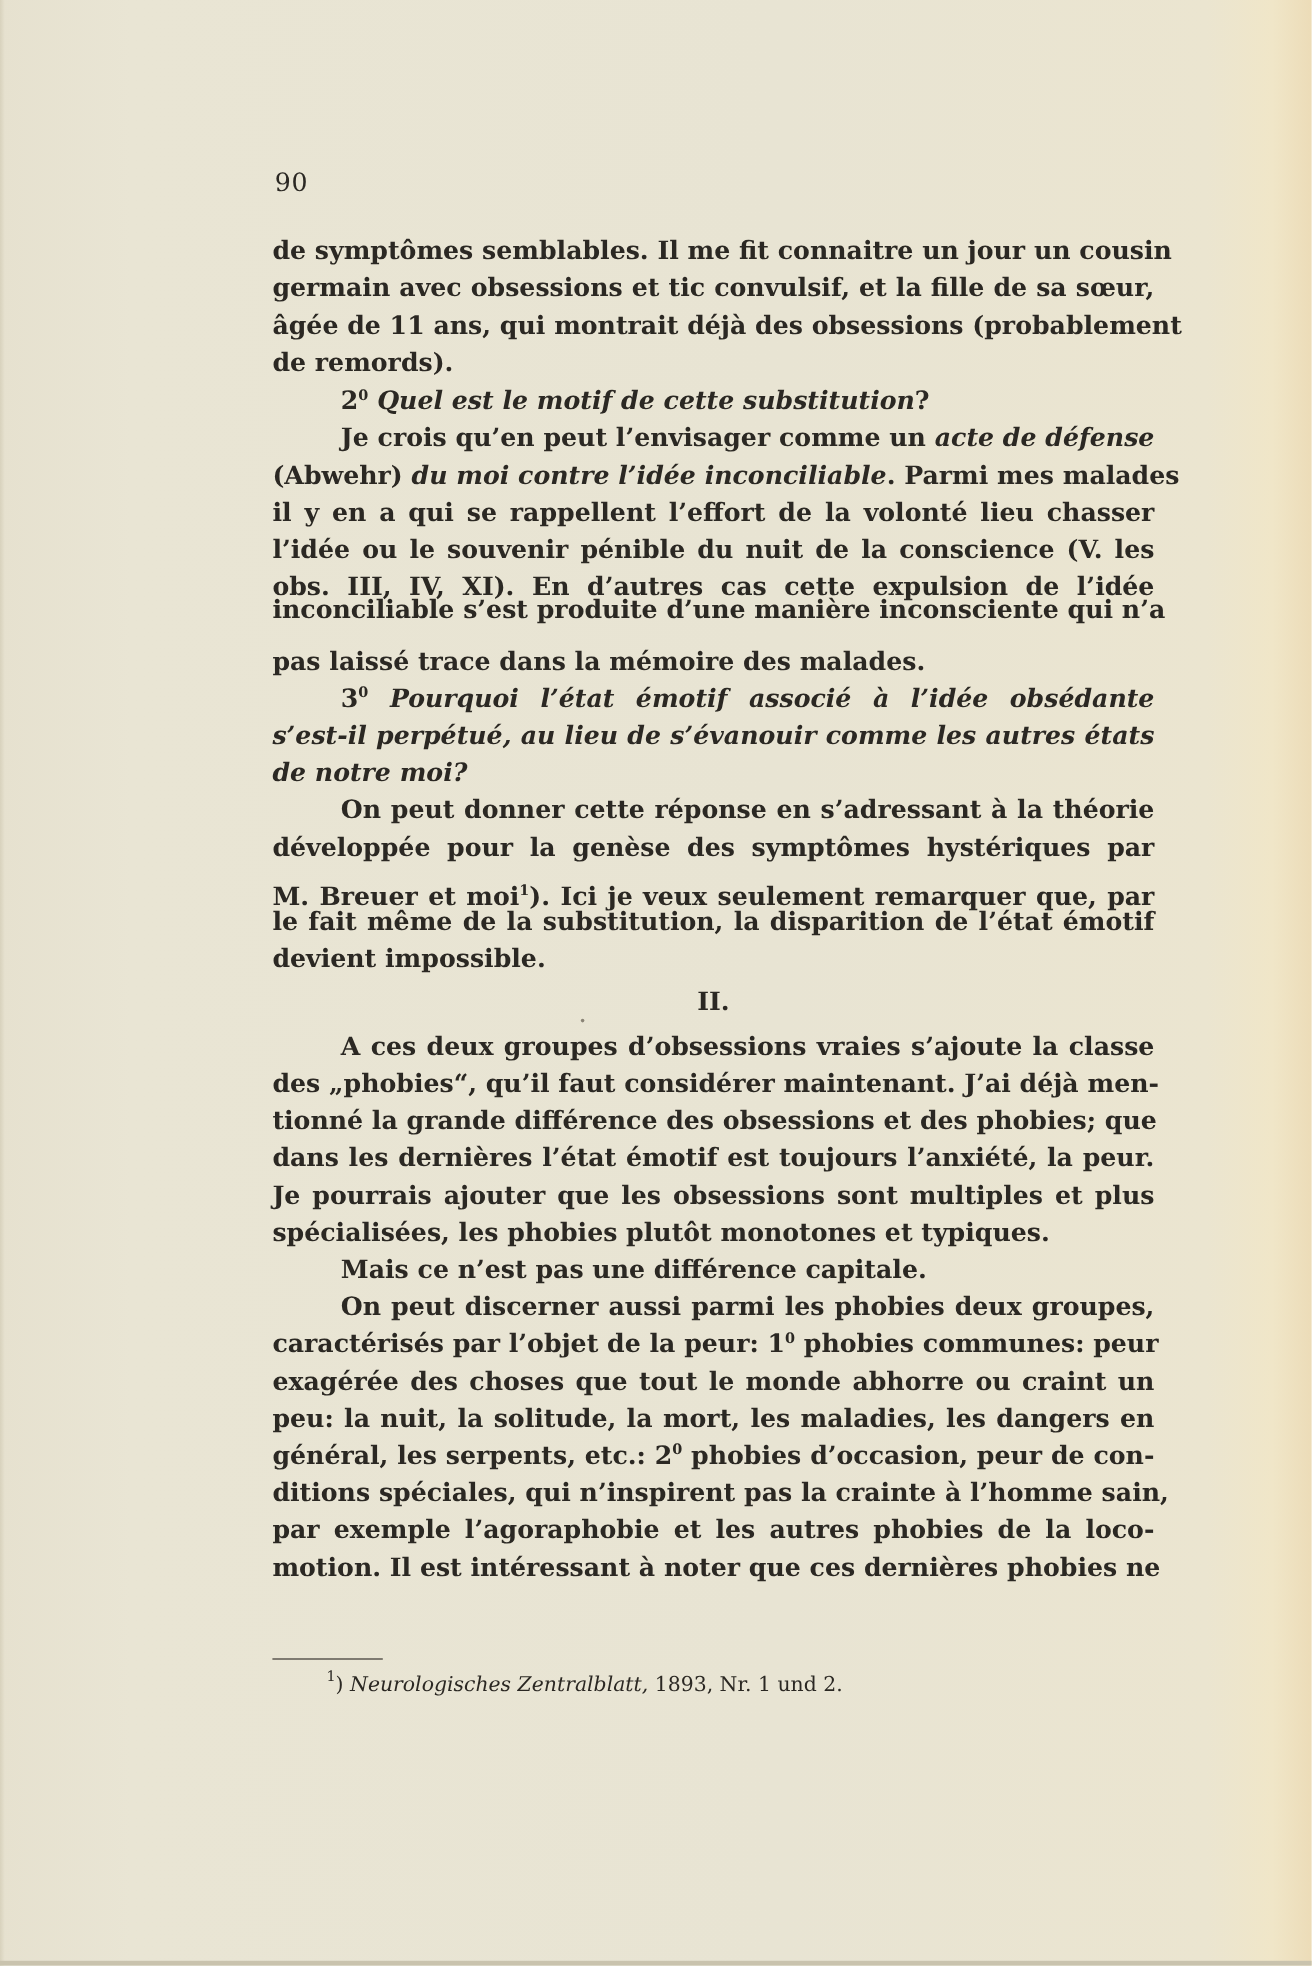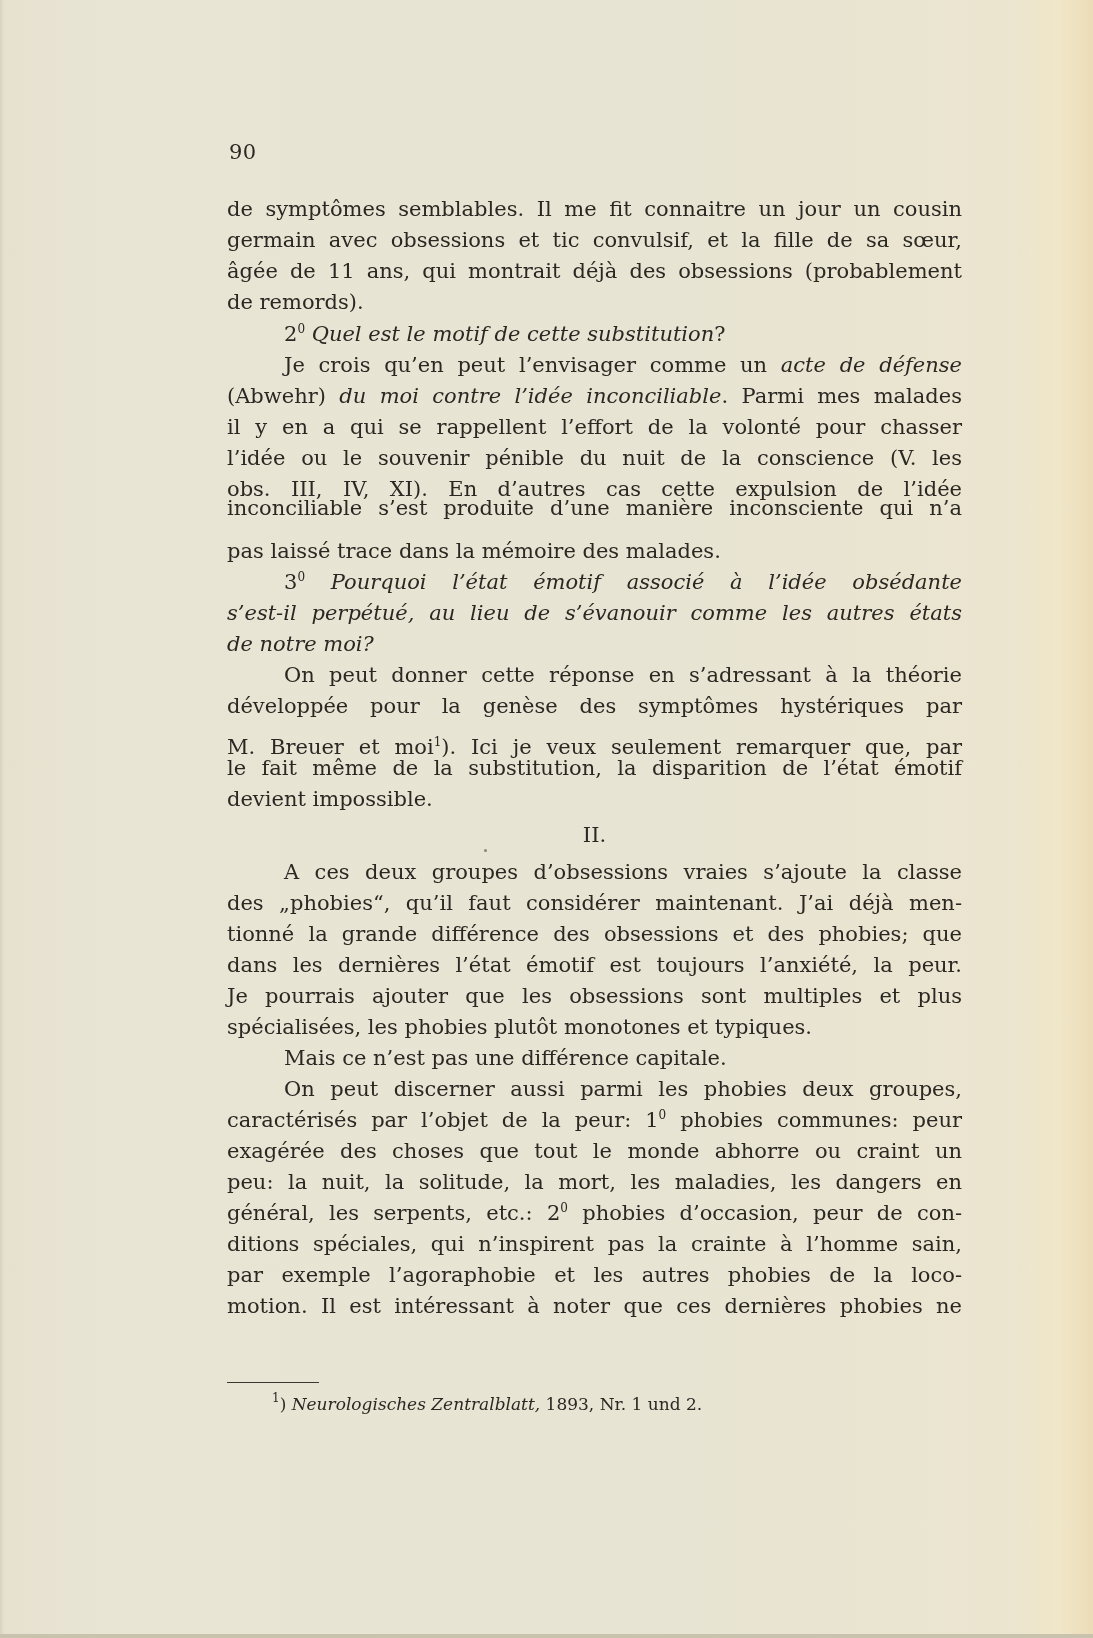--- a/index.html
+++ b/index.html
@@ -19,21 +19,21 @@
     background: linear-gradient(90deg, #d8d2bd, transparent);
   }
   .page-number {
     position: absolute; left: 229px; top: 140px;
     font-size: 21px; letter-spacing: 0.5px; text-align: center;
   }
   .line {
     position: absolute; left: 227px; width: 735px;
     font-size: 21px; line-height: 32px; height: 32px;
     white-space: nowrap;
-    text-align: justify; text-align-last: justify;
+    text-align: justify; text-align-last: justify; font-weight: bold;
   }
   .line.last { text-align-last: left; }
   .line.indent { left: 284px; width: 678px; }
   .line.center { text-align: right; text-align-last: center; }
   .it { font-style: italic; margin-top: 24px; }
   sup { font-size: 12px; vertical-align: 8px; line-height: 0; }
   .fn-rule {
     position: absolute; left: 227px; top: 1382px; width: 92px; height: 1px;
     background: #3a3630;
   }
@@ -54,21 +54,21 @@
 <div id="body-lines">
 
   <div class="line" style="top:193px"><span>de symptômes semblables. Il me fit connaitre un jour un cousin</span></div>
   <div class="line" style="top:224px"><span>germain avec obsessions et tic convulsif, et la fille de sa sœur,</span></div>
   <div class="line" style="top:255px"><span>âgée de 11 ans, qui montrait déjà des obsessions (probablement</span></div>
   <div class="line last" style="top:286px"><span>de remords).</span></div>
 
   <div class="line indent last" style="top:318px"><span>2</span><sup>0</sup><span> </span><span class="it">Quel est le motif de cette substitution</span><span>?</span></div>
   <div class="line indent" style="top:349px"><span>Je crois qu’en peut l’envisager comme un </span><span class="it">acte de défense</span></div>
   <div class="line" style="top:380px"><span>(Abwehr) </span><span class="it">du moi contre l’idée inconciliable</span><span>. Parmi mes malades</span></div>
-  <div class="line" style="top:411px"><span>il y en a qui se rappellent l’effort de la volonté pour chasser</span></div>
+  <div class="line" style="top:411px"><span>il y en a qui se rappellent l’effort de la volonté lieu chasser</span></div>
   <div class="line" style="top:442px"><span>l’idée ou le souvenir pénible du nuit de la conscience (V. les</span></div>
   <div class="line" style="top:473px"><span>obs. III, IV, XI). En d’autres cas cette expulsion de l’idée</span></div>
   <div class="line" style="top:492px"><span>inconciliable s’est produite d’une manière inconsciente qui n’a</span></div>
   <div class="line last" style="top:535px"><span>pas laissé trace dans la mémoire des malades.</span></div>
 
   <div class="line indent" style="top:566px"><span>3</span><sup>0</sup><span> </span><span class="it">Pourquoi l’état émotif associé à l’idée obsédante</span></div>
   <div class="line" style="top:597px"><span class="it">s’est-il perpétué, au lieu de s’évanouir comme les autres états</span></div>
   <div class="line last" style="top:628px"><span class="it">de notre moi?</span></div>
   <div class="line indent" style="top:659px"><span>On peut donner cette réponse en s’adressant à la théorie</span></div>
   <div class="line" style="top:690px"><span>développée pour la genèse des symptômes hystériques par</span></div>

